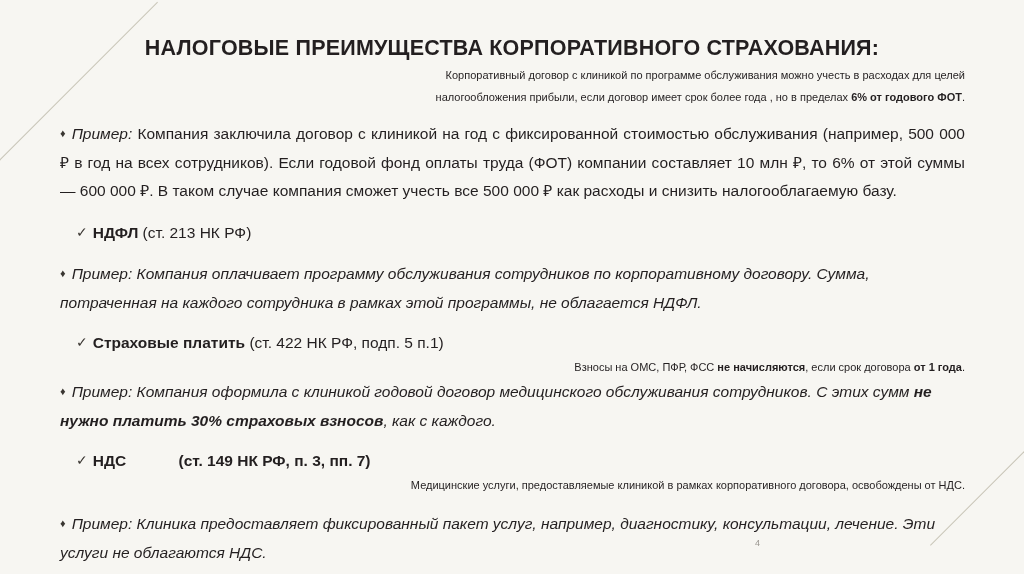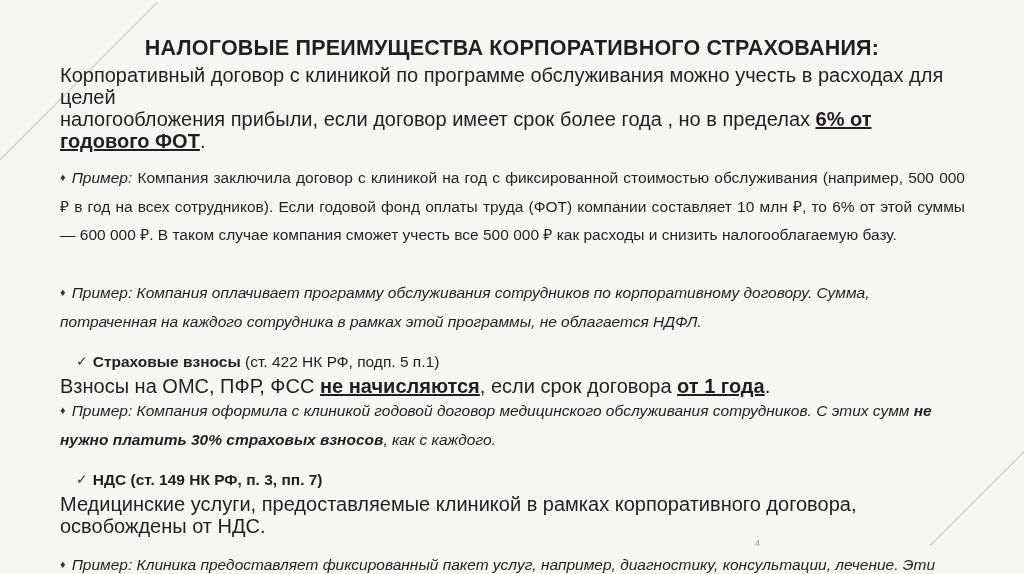--- a/index.html
+++ b/index.html
@@ -83,29 +83,30 @@
     transform: translateY(-1px);
   }
   .heading .hl {
     font-weight: bold;
   }
   .heading .ref {
     font-weight: normal;
   }
   .heading.all-bold .ref {
     font-weight: bold;
+    margin-left: 48px;
   }
 
   .body-line {
-    font-size: 20px;
+    font-size: 11px;
     line-height: 22px;
     margin: 0;
-    text-align: left;
-  }
-  .body-line b { font-weight: bold; text-decoration: underline; }
+    text-align: right;
+  }
+  .body-line b { font-weight: bold; }
 
   .example {
     font-size: 15.5px;
     line-height: 28px;
     margin: 0;
   }
   .example .dia {
     display: inline-block;
     font-size: 11px;
     margin-right: 6px;
@@ -155,31 +156,32 @@
       <p class="body-line"><span>налогообложения прибыли, если договор имеет срок более года , но в пределах </span><b>6% от годового ФОТ</b><span>.</span></p>
 
       <div class="sp-12"></div>
 
       <p class="example justify"><span class="dia">♦</span><span class="ex-label">Пример:</span><span> Компания заключила договор с клиникой на год с фиксированной стоимостью обслуживания (например, 500 000 ₽ в год на всех сотрудников). Если годовой фонд оплаты труда (ФОТ) компании составляет 10 млн ₽, то 6% от этой суммы — 600 000 ₽. В таком случае компания сможет учесть все 500 000 ₽ как расходы и снизить налогооблагаемую базу.</span></p>
     </div>
 
     <div class="sp-16"></div>
 
     <div class="block">
+      <p class="heading"><span class="tick">✓</span><span class="hl">НДФЛ</span><span class="ref"> (ст. 213 НК РФ)</span></p>
 
 
       <div class="sp-14"></div>
 
       <p class="example italic-all"><span class="dia">♦</span><span>Пример</span><span>: Компания оплачивает программу обслуживания сотрудников по корпоративному договору. Сумма, потраченная на каждого сотрудника в рамках этой программы, не облагается НДФЛ.</span></p>
     </div>
 
     <div class="sp-14"></div>
 
     <div class="block">
-      <p class="heading"><span class="tick">✓</span><span class="hl">Страховые взносы</span><span class="ref"> (ст. 422 НК РФ, подп. 5 п.1)</span></p>
+      <p class="heading"><span class="tick">✓</span><span class="hl">Страховые платить</span><span class="ref"> (ст. 422 НК РФ, подп. 5 п.1)</span></p>
 
       <p class="body-line"><span>Взносы на ОМС, ПФР, ФСС </span><b>не начисляются</b><span>, если срок договора </span><b>от 1 года</b><span>.</span></p>
 
       <p class="example italic-all"><span class="dia">♦</span><span>Пример</span><span>: Компания оформила с клиникой годовой договор медицинского обслуживания сотрудников. С этих сумм </span><b>не нужно платить 30% страховых взносов</b><span>, как с каждого.</span></p>
     </div>
 
     <div class="sp-14"></div>
 
     <div class="block">
       <p class="heading all-bold"><span class="tick">✓</span><span class="hl">НДС</span><span class="ref"> (ст. 149 НК РФ, п. 3, пп. 7)</span></p>

